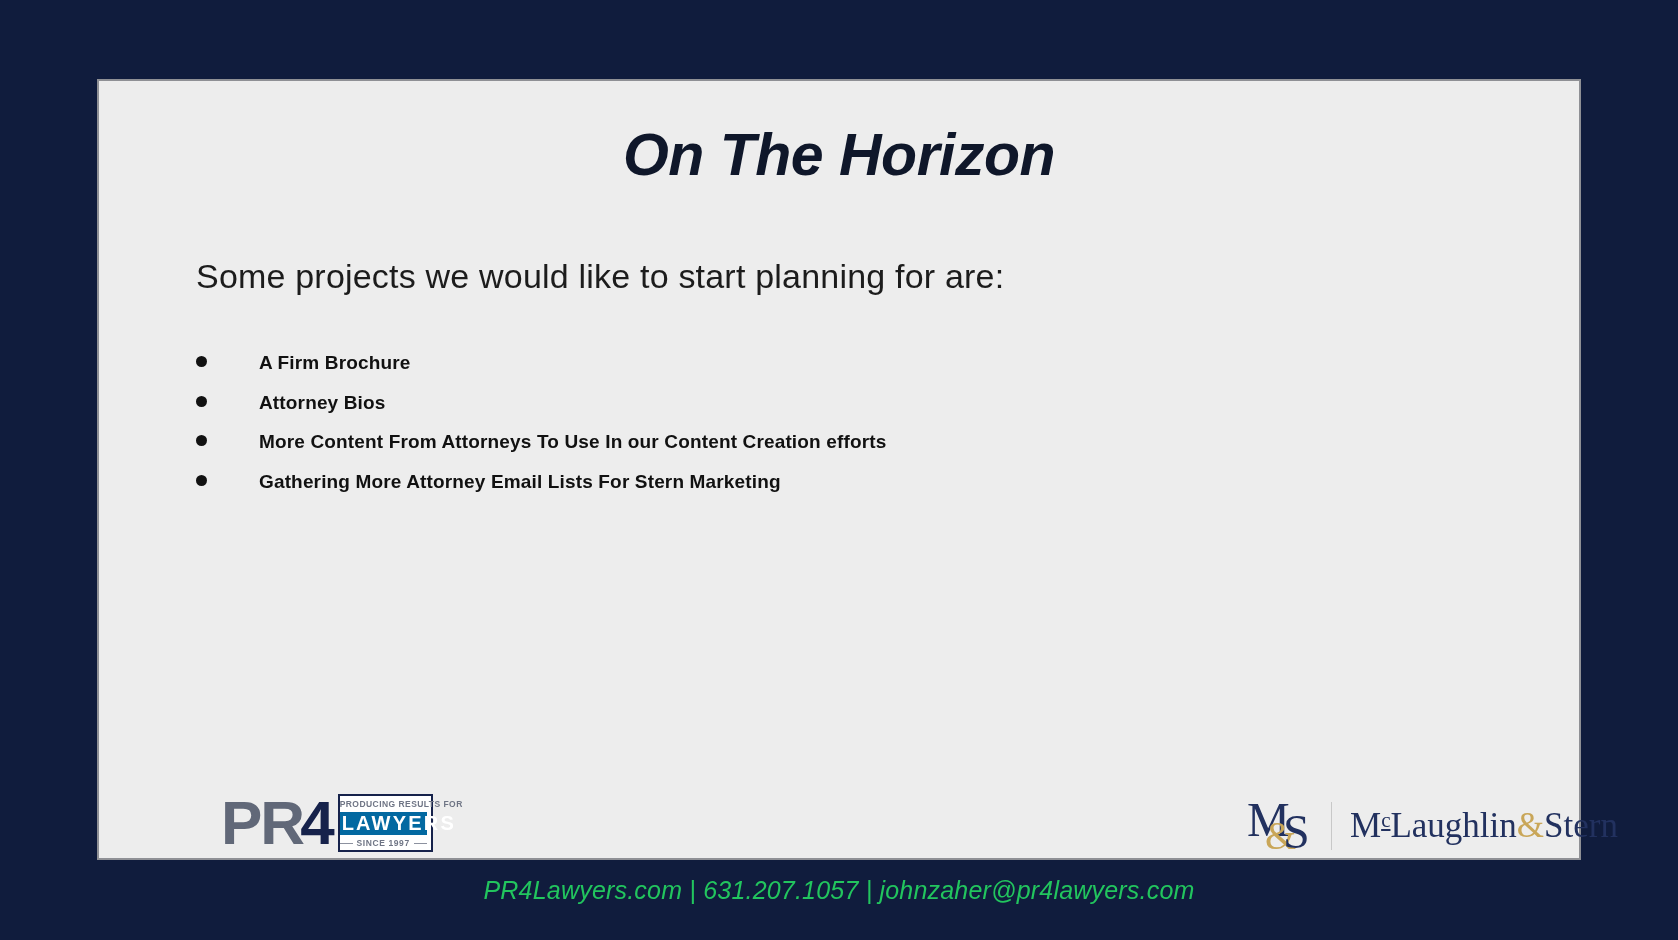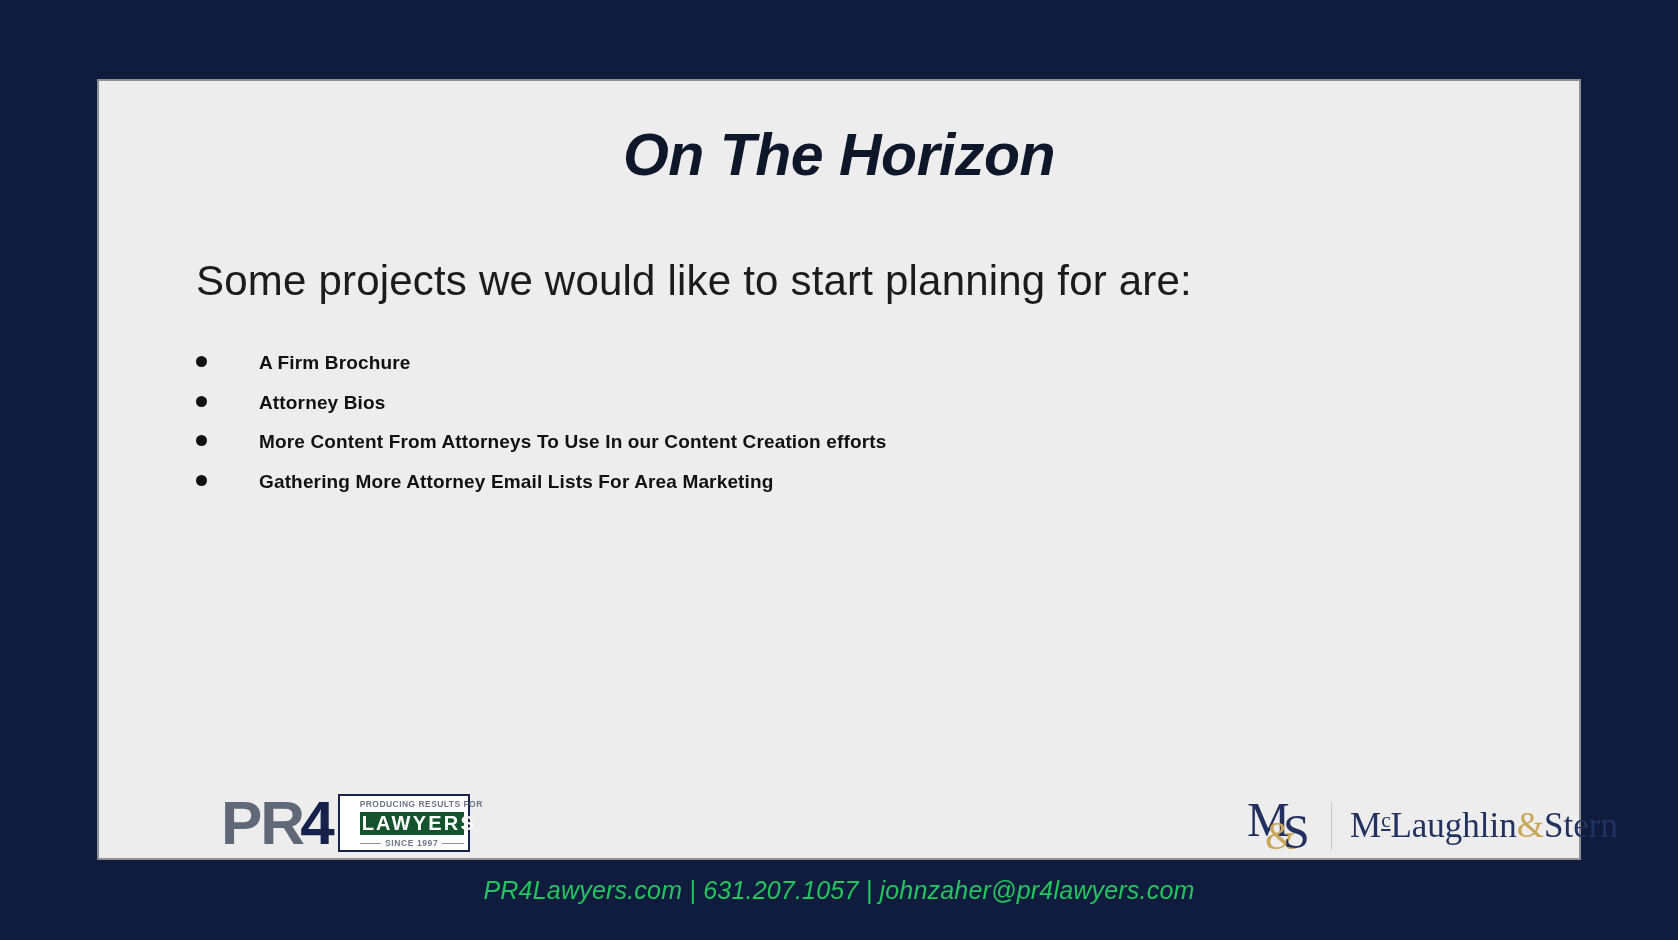--- a/index.html
+++ b/index.html
@@ -45,21 +45,21 @@
     font-style: italic;
     color: #0f172a;
     letter-spacing: -0.5px;
   }
 
   
   #intro {
     position: absolute;
     left: 97px;
     top: 176px;
-    font-size: 42px;
+    font-size: 34px;
     font-weight: 300;
     color: #1c1c1c;
     letter-spacing: 0.2px;
     white-space: nowrap;
   }
 
   
   #bullets {
     position: absolute;
     left: 97px;
@@ -107,35 +107,35 @@
     display: flex;
     align-items: baseline;
   }
   #pr4-pr { color: #616878; }
   #pr4-four { color: #16224b; margin-left: -3px; }
 
   #pr4-box {
     margin-left: 5px;
     border: 2px solid #16224b;
     background: #ffffff;
-    padding: 3px 4px 2px 20px;
-    width: 132px;
+    padding: 3px 4px 2px 0;
+    width: 95px;
     box-sizing: border-box;
   }
   #pr4-tag {
     font-size: 8.5px;
     font-weight: bold;
     color: #6f7585;
     letter-spacing: 0.45px;
     text-align: center;
     line-height: 11px;
     white-space: nowrap;
   }
   #pr4-lawyers {
-    background: #14532d;
+    background: #0369a1;
     color: #ffffff;
     font-size: 20px;
     font-weight: bold;
     letter-spacing: 2.2px;
     text-align: left;
     line-height: 23px;
     margin-top: 2px;
     padding-left: 2px;
   }
   #pr4-since {
@@ -253,21 +253,21 @@
       <li>
         <span class="bullet-dot"></span>
         <span>Attorney Bios</span>
       </li>
       <li>
         <span class="bullet-dot"></span>
         <span>More Content From Attorneys To Use In our Content Creation efforts</span>
       </li>
       <li>
         <span class="bullet-dot"></span>
-        <span>Gathering More Attorney Email Lists For Area Marketing</span>
+        <span>Gathering More Attorney Email Lists For Stern Marketing</span>
       </li>
     </ul>
 
     <div id="pr4-logo">
       <div id="pr4-word">
         <span id="pr4-pr">PR</span>
           <span id="pr4-four">4</span>
       </div>
       <div id="pr4-box">
         <div id="pr4-tag">PRODUCING RESULTS FOR</div>

